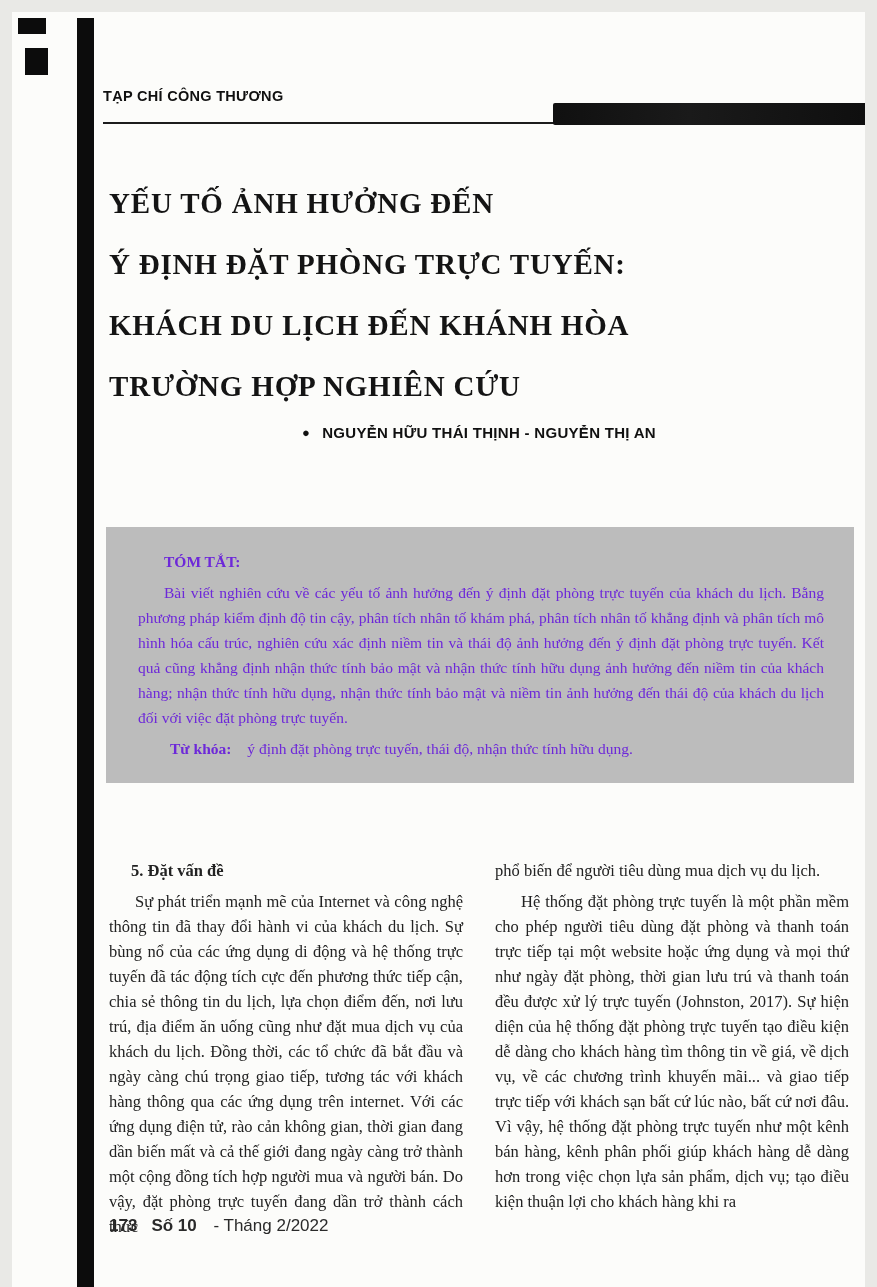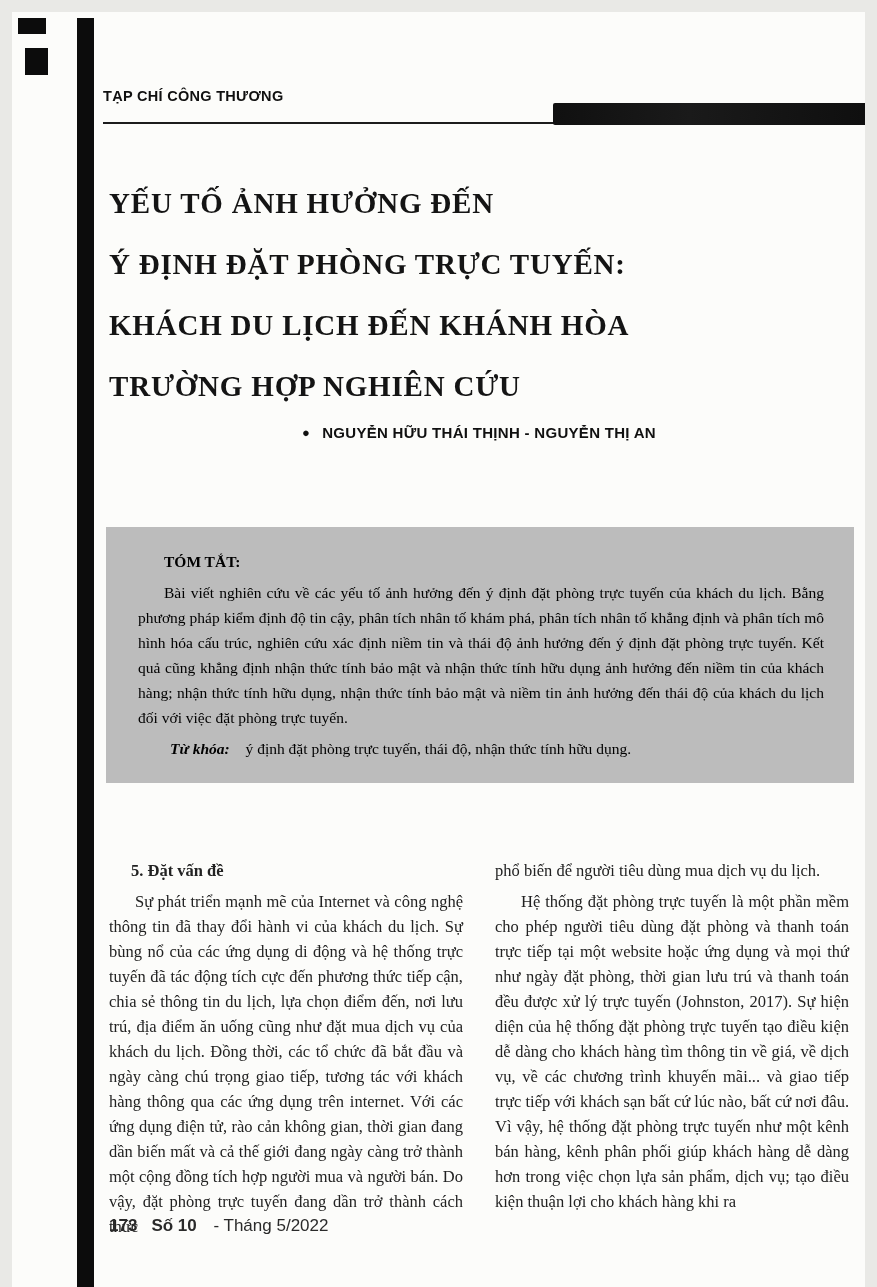--- a/index.html
+++ b/index.html
@@ -90,35 +90,35 @@
 
   
   .abstract-box {
     position: absolute;
     left: 88px; top: 509px;
     width: 748px;
     background: #bcbcbc;
     padding: 16px 24px 16px 26px;
     font-size: 15.5px;
     line-height: 25px;
-    color: #000000;
+    color: #6d28d9;
   }
   .abstract-heading {
     font-weight: bold;
     text-indent: 26px;
   }
   .abstract-body {
     text-align: justify;
     text-indent: 26px;
   }
   .abstract-keywords {
     text-indent: 26px;
     text-align: justify;
   }
-  .abstract-keywords .kw-label { font-weight: bold; font-style: italic; }
+  .abstract-keywords .kw-label { font-weight: bold; }
 
   
   .column {
     position: absolute;
     top: 834px;
     width: 366px;
     font-size: 16.5px;
     line-height: 25px;
     text-align: justify;
     color: #222;
@@ -180,16 +180,16 @@
     <div class="section-heading">5. Đặt vấn đề</div>
     <div class="body-par">Sự phát triển mạnh mẽ của Internet và công nghệ thông tin đã thay đổi hành vi của khách du lịch. Sự bùng nổ của các ứng dụng di động và hệ thống trực tuyến đã tác động tích cực đến phương thức tiếp cận, chia sẻ thông tin du lịch, lựa chọn điểm đến, nơi lưu trú, địa điểm ăn uống cũng như đặt mua dịch vụ của khách du lịch. Đồng thời, các tổ chức đã bắt đầu và ngày càng chú trọng giao tiếp, tương tác với khách hàng thông qua các ứng dụng trên internet. Với các ứng dụng điện tử, rào cản không gian, thời gian đang dần biến mất và cả thế giới đang ngày càng trở thành một cộng đồng tích hợp người mua và người bán. Do vậy, đặt phòng trực tuyến đang dần trở thành cách thức</div>
   </div>
 
   <div class="column column-right">
     <div class="body-par-cont">phổ biến để người tiêu dùng mua dịch vụ du lịch.</div>
     <div class="body-par">Hệ thống đặt phòng trực tuyến là một phần mềm cho phép người tiêu dùng đặt phòng và thanh toán trực tiếp tại một website hoặc ứng dụng và mọi thứ như ngày đặt phòng, thời gian lưu trú và thanh toán đều được xử lý trực tuyến (Johnston, 2017). Sự hiện diện của hệ thống đặt phòng trực tuyến tạo điều kiện dễ dàng cho khách hàng tìm thông tin về giá, về dịch vụ, về các chương trình khuyến mãi... và giao tiếp trực tiếp với khách sạn bất cứ lúc nào, bất cứ nơi đâu. Vì vậy, hệ thống đặt phòng trực tuyến như một kênh bán hàng, kênh phân phối giúp khách hàng dễ dàng hơn trong việc chọn lựa sản phẩm, dịch vụ; tạo điều kiện thuận lợi cho khách hàng khi ra</div>
   </div>
 
   <div class="page-footer">
-    <span class="pg-num">173</span><span class="issue">Số 10</span><span> - Tháng 5/2022</span>
+    <span class="pg-num">173</span><span class="issue">Số 10</span><span> - Tháng 2/2022</span>
   </div>
 
 </div>
 
 </body></html>

